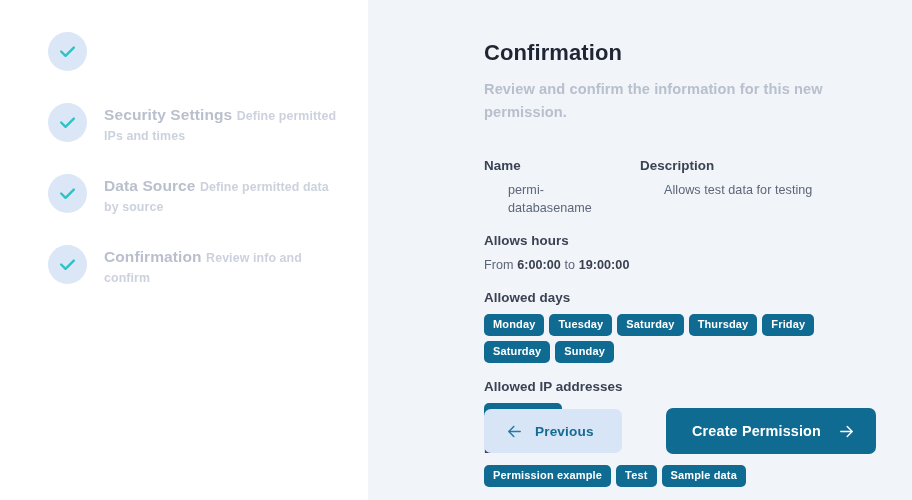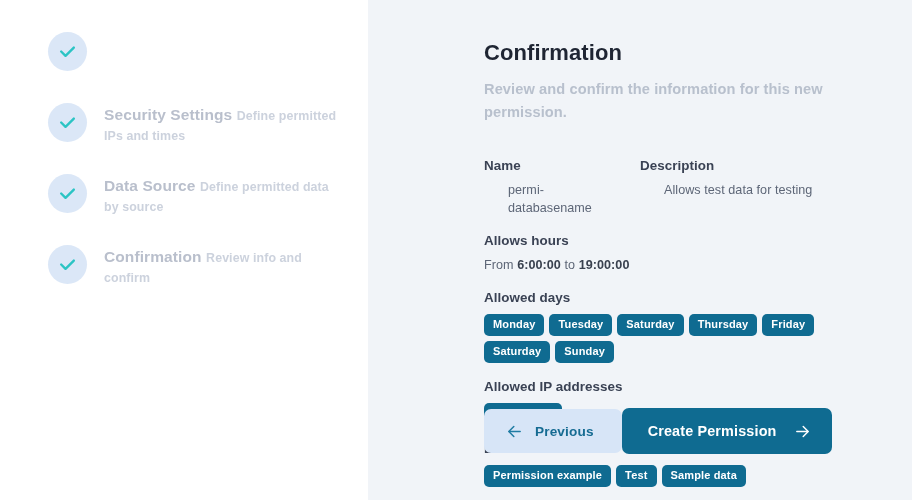--- a/index.html
+++ b/index.html
@@ -163,20 +163,21 @@
     white-space: nowrap;
   }
 
   
   .actions {
     position: absolute;
     left: 116px;
     right: 36px;
     bottom: 46px;
     display: flex;
+    justify-content: space-between;
     align-items: center;
   }
 
   .btn {
     border: none;
     border-radius: 7px;
     font-family: "Liberation Sans", sans-serif;
     font-weight: bold;
     cursor: pointer;
     display: inline-flex;

